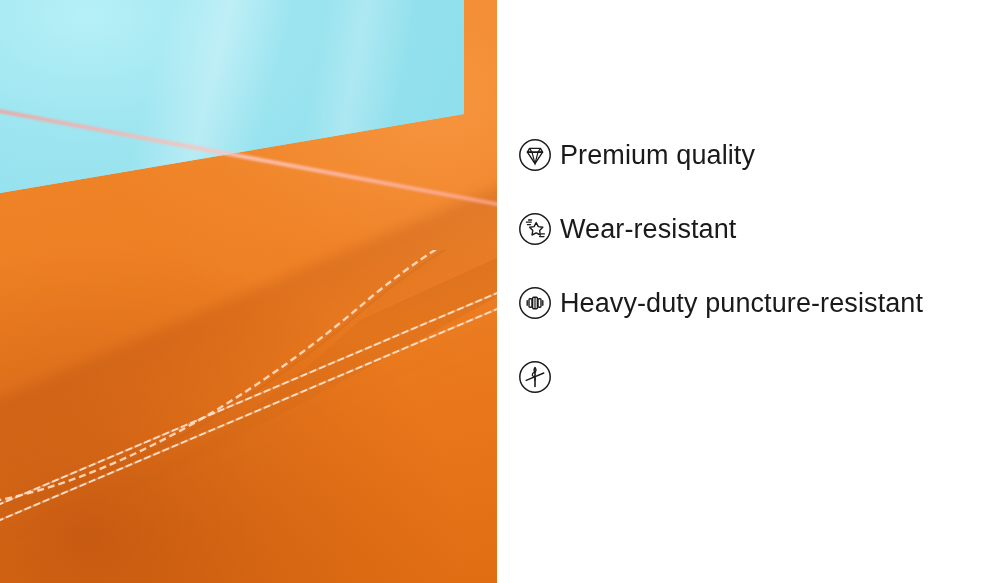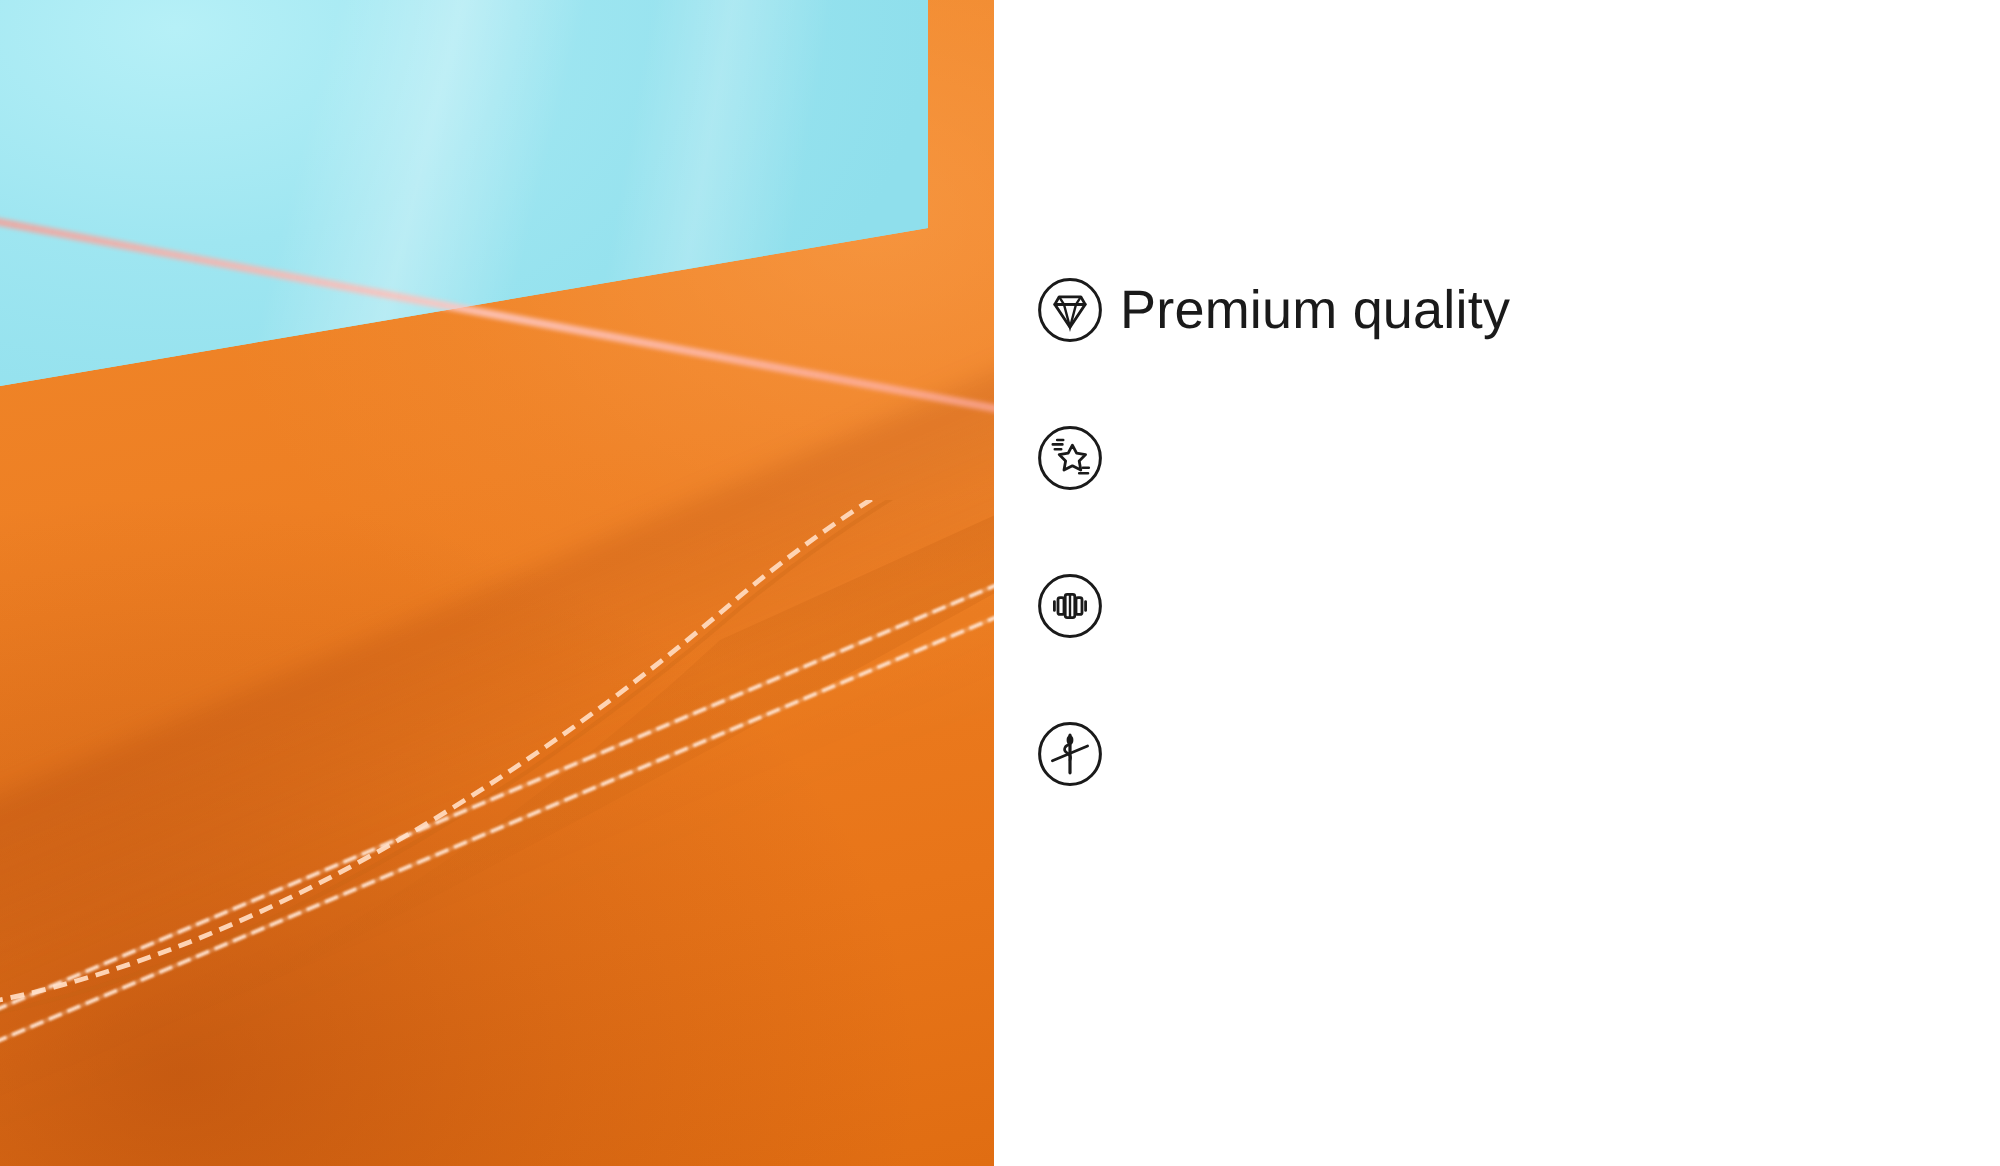--- a/index.html
+++ b/index.html
@@ -199,31 +199,33 @@
       </div>
 
 
       <div class="feature-row">
         <svg class="feature-icon" viewBox="0 0 34 34">
           <circle cx="17" cy="17" r="15.2" fill="none" stroke="#1a1a1a" stroke-width="1.5"></circle>
           <path d="M18.2 10.6 L20.3 14.6 L24.8 15.3 L21.6 18.5 L22.4 23 L18.2 20.9 L14 23 L14.8 18.5 L11.6 15.3 L16.1 14.6 Z" fill="none" stroke="#1a1a1a" stroke-width="1.4" stroke-linejoin="round"></path>
           <path d="M8.4 10.2 L13.2 10.2 M9.4 12.6 L12.6 12.6 M10.6 8.0 L13.6 8.0" fill="none" stroke="#1a1a1a" stroke-width="1.3" stroke-linecap="round"></path>
           <path d="M21.6 24.6 L26.0 24.6 M23.4 21.9 L26.4 21.9" fill="none" stroke="#1a1a1a" stroke-width="1.3" stroke-linecap="round"></path>
         </svg>
+        <span class="feature-label">Wear-resistant</span>
       </div>
 
       <div class="feature-row">
         <svg class="feature-icon" viewBox="0 0 34 34">
           <circle cx="17" cy="17" r="15.2" fill="none" stroke="#1a1a1a" stroke-width="1.5"></circle>
           <rect x="14.6" y="11.2" width="4.8" height="11.6" rx="1" fill="none" stroke="#1a1a1a" stroke-width="1.4"></rect>
           <rect x="11.0" y="12.8" width="3.0" height="8.4" rx="1" fill="none" stroke="#1a1a1a" stroke-width="1.4"></rect>
           <rect x="20.0" y="12.8" width="3.0" height="8.4" rx="1" fill="none" stroke="#1a1a1a" stroke-width="1.4"></rect>
           <path d="M9.2 14.8 L9.2 19.2 M24.8 14.8 L24.8 19.2" fill="none" stroke="#1a1a1a" stroke-width="1.4" stroke-linecap="round"></path>
           <path d="M17 11.2 L17 22.8" fill="none" stroke="#1a1a1a" stroke-width="1.2"></path>
         </svg>
+        <span class="feature-label">Heavy-duty puncture-resistant</span>
       </div>
 
       <div class="feature-row">
         <svg class="feature-icon" viewBox="0 0 34 34">
           <circle cx="17" cy="17" r="15.2" fill="none" stroke="#1a1a1a" stroke-width="1.5"></circle>
           <path d="M17 7.6 L17 26.4" fill="none" stroke="#1a1a1a" stroke-width="1.6" stroke-linecap="round"></path>
           <path d="M8.2 20.4 L25.8 13.0" fill="none" stroke="#1a1a1a" stroke-width="1.4" stroke-linecap="round"></path>
           <path d="M17 12.2 C14.4 12.6 13.4 15.0 15.2 16.2 C17.0 17.4 17.8 18.6 17 20.0" fill="none" stroke="#1a1a1a" stroke-width="1.3" stroke-linecap="round"></path>
           <ellipse cx="17" cy="10.0" rx="1.1" ry="1.7" fill="none" stroke="#1a1a1a" stroke-width="1.2"></ellipse>
         </svg>

